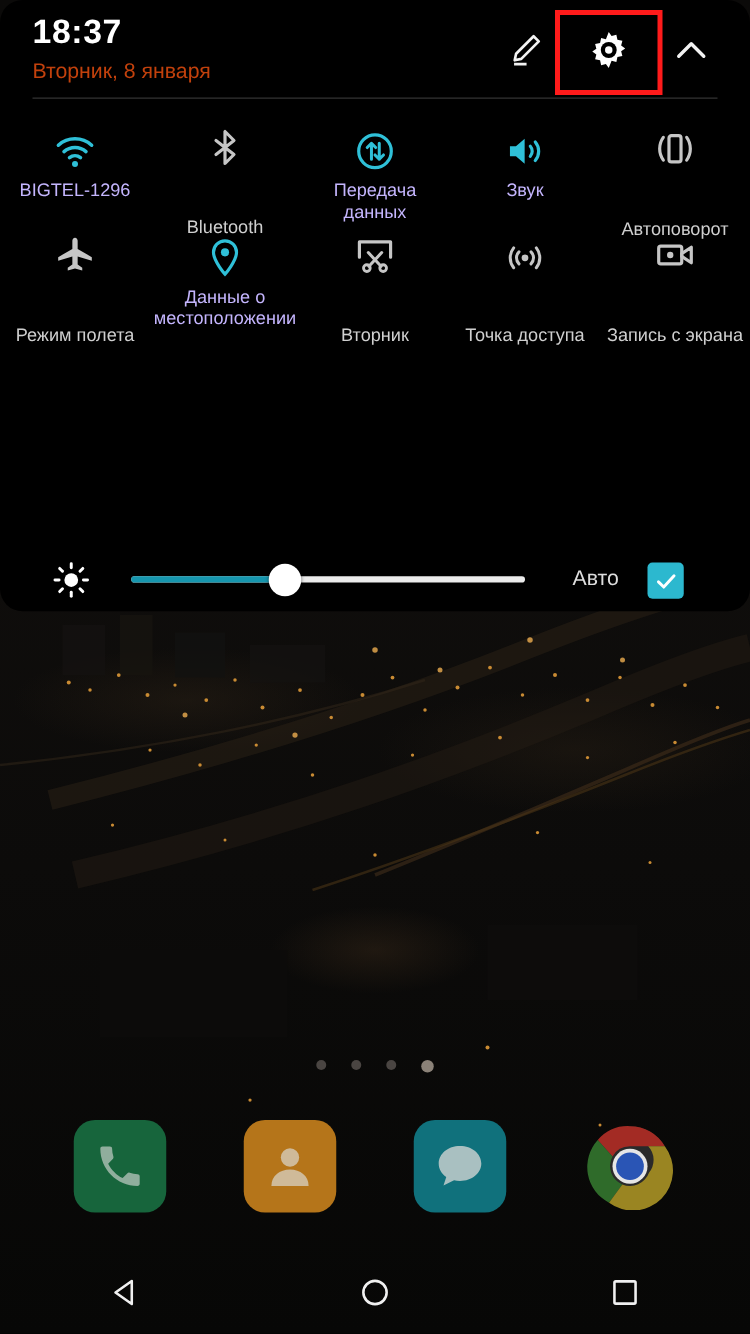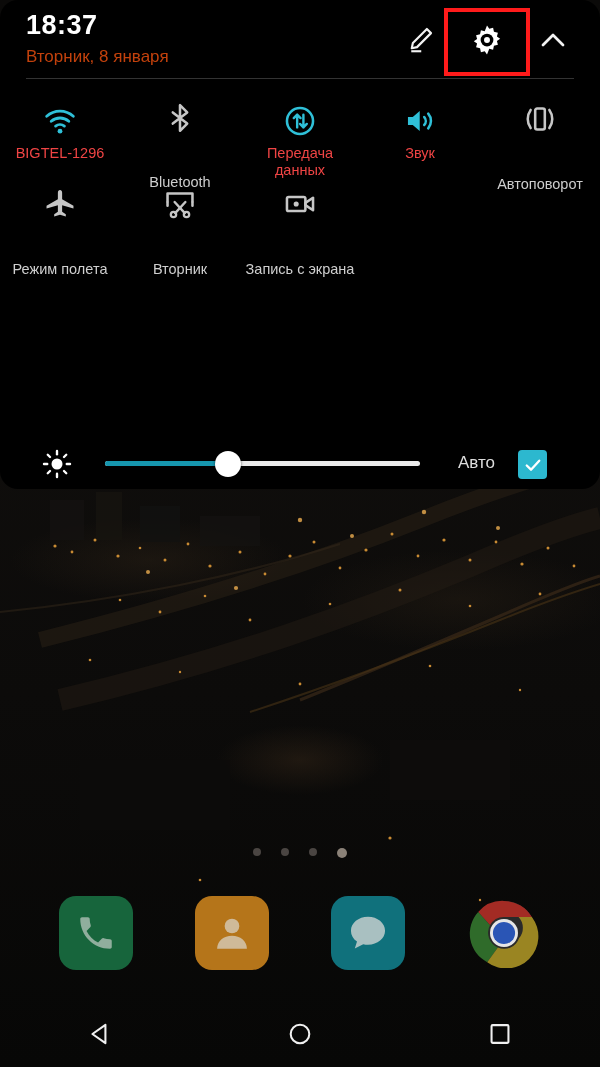--- a/index.html
+++ b/index.html
@@ -67,21 +67,21 @@
     width:120px; height:85px;
     display:flex; flex-direction:column; align-items:center;
     padding-top:6px;
     cursor:pointer;
   }
   .tile-icon{ height:38px; display:flex; align-items:center; justify-content:center; }
   .tile-label{
     margin-top:5px; font-size:14.5px; line-height:17px;
     text-align:center; width:118px;
   }
-  .on  .tile-label{ color:#ef4444; }
+  .on  .tile-label{ color:#c4b5fd; }
   .off .tile-label{ color:#cfcfcf;margin-top:40px; }
   .on  svg{ stroke:#2fc0d8; fill:none; }
   .off svg{ stroke:#c6c6c6; fill:none; }
   .on  .fillglyph{ fill:#2fc0d8; stroke:none; }
   .off .fillglyph{ fill:#c6c6c6; stroke:none; }
 
   
   #brightness{
     position:absolute; left:0; top:437px; width:600px; height:52px;
     display:flex; align-items:center;
@@ -356,35 +356,56 @@
     <div class="tile off">
       <div class="tile-icon">
         <svg width="34" height="34" viewBox="0 0 24 24">
           <path class="fillglyph" d="M12 2.2c.9 0 1.5.8 1.5 1.8v4.6l8 4.6v2l-8-2.4v4.6l2.6 1.8v1.6L12 19.6l-4.1 1.2v-1.6l2.6-1.8v-4.6l-8 2.4v-2l8-4.6V4c0-1 .6-1.8 1.5-1.8z"></path>
         </svg>
       </div>
       <div class="tile-label">Режим полета</div>
     </div>
 
 
+    <div class="tile on">
+      <div class="tile-icon">
+        <svg width="34" height="34" viewBox="0 0 24 24">
+          <path d="M12 2.6c-3.6 0-6.5 2.9-6.5 6.5 0 4.9 6.5 12.3 6.5 12.3s6.5-7.4 6.5-12.3c0-3.6-2.9-6.5-6.5-6.5z" fill="none" stroke-width="1.8"></path>
+          <circle class="fillglyph" cx="12" cy="9.1" r="2.3"></circle>
+        </svg>
+      </div>
+      <div class="tile-label">Данные о местоположении</div>
+    </div>
 
     <div class="tile off">
       <div class="tile-icon">
         <svg width="34" height="34" viewBox="0 0 24 24">
           <path d="M3.2 11V4.6h17.6V11" fill="none" stroke-width="1.8" stroke-linejoin="round"></path>
           <path d="M3.2 11v2.2 M20.8 11v2.2" fill="none" stroke-width="1.8" stroke-linecap="round"></path>
           <line x1="8.2" y1="10.6" x2="15.4" y2="18.4" stroke-width="1.7" stroke-linecap="round"></line>
           <line x1="15.8" y1="10.6" x2="8.6" y2="18.4" stroke-width="1.7" stroke-linecap="round"></line>
           <circle cx="7.4" cy="19.4" r="1.9" fill="none" stroke-width="1.6"></circle>
           <circle cx="16.6" cy="19.4" r="1.9" fill="none" stroke-width="1.6"></circle>
         </svg>
       </div>
       <div class="tile-label">Вторник</div>
     </div>
 
+    <div class="tile off">
+      <div class="tile-icon">
+        <svg width="34" height="34" viewBox="0 0 24 24">
+          <circle class="fillglyph" cx="12" cy="13.6" r="1.9"></circle>
+          <path d="M8.6 17a4.8 4.8 0 0 1 0-6.8" fill="none" stroke-width="1.7" stroke-linecap="round"></path>
+          <path d="M15.4 10.2a4.8 4.8 0 0 1 0 6.8" fill="none" stroke-width="1.7" stroke-linecap="round"></path>
+          <path d="M5.6 19.2a9 9 0 0 1 0-11.2" fill="none" stroke-width="1.7" stroke-linecap="round"></path>
+          <path d="M18.4 8a9 9 0 0 1 0 11.2" fill="none" stroke-width="1.7" stroke-linecap="round"></path>
+        </svg>
+      </div>
+      <div class="tile-label">Точка доступа</div>
+    </div>
 
 
     <div class="tile off">
       <div class="tile-icon">
         <svg width="34" height="34" viewBox="0 0 24 24">
           <rect x="2.8" y="7" width="13" height="10" rx="1.2" fill="none" stroke-width="1.8"></rect>
           <path d="M15.8 11.2 L21.2 7.6v8.8l-5.4-3.6z" fill="none" stroke-width="1.8" stroke-linejoin="round"></path>
           <circle class="fillglyph" cx="9.3" cy="12" r="1.8"></circle>
         </svg>
       </div>

